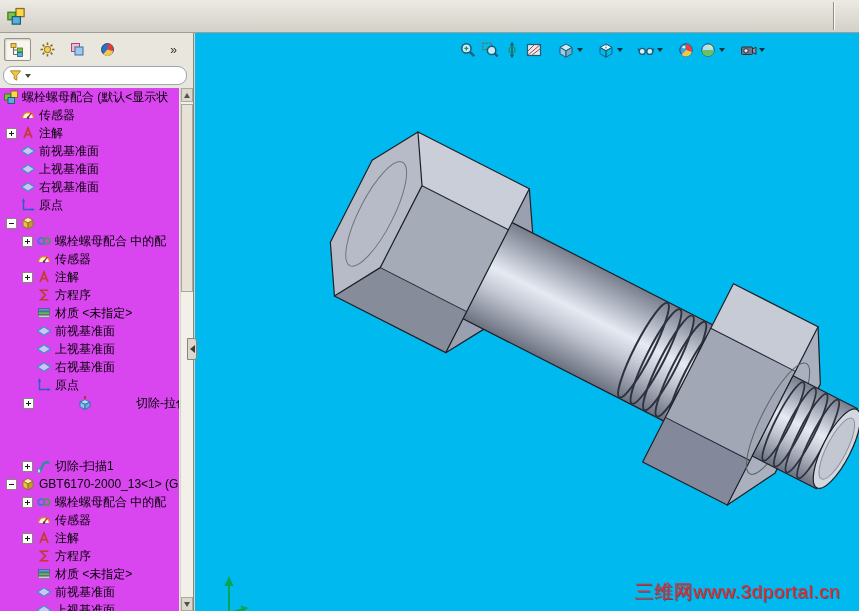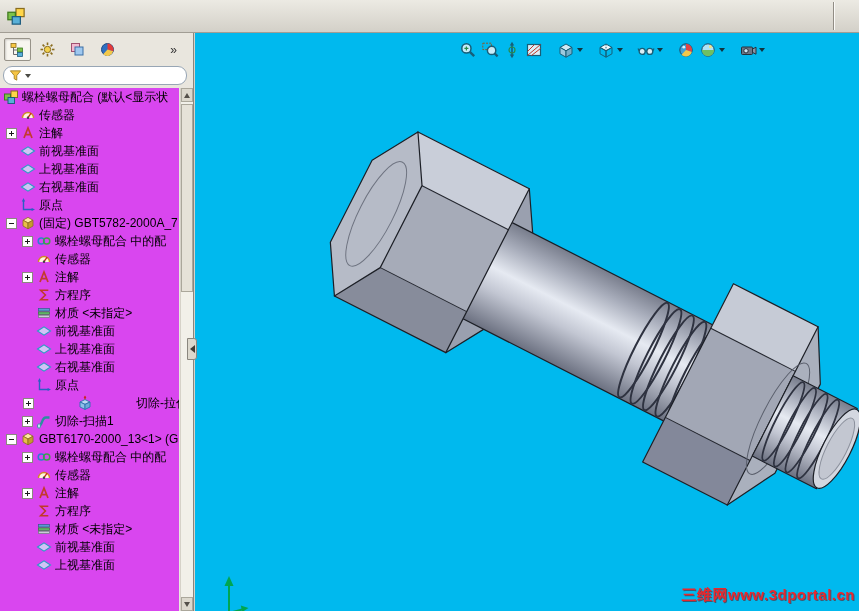--- a/index.html
+++ b/index.html
@@ -49,21 +49,21 @@
   
   .viewport{position:absolute;left:195px;top:33px;right:0;bottom:0;background:#00b9ee;overflow:hidden}
   .model{position:absolute;left:0;top:0}
   .vp-toolbar{position:absolute;left:264px;top:7px;display:flex;align-items:center;height:20px}
   .vp-item{display:flex;align-items:center;margin-right:4px}
   .vp-item.gap{margin-left:10px}
   .vp-item svg{width:18px;height:18px}
   .vcaret{width:0;height:0;border-left:3.5px solid transparent;border-right:3.5px solid transparent;border-top:4.5px solid #10333f;margin-left:2px}
 
   .origin-triad{position:absolute;left:26px;bottom:-4px;width:30px;height:42px}
-  .watermark{position:absolute;right:4px;bottom:6px;font-size:15px;font-weight:bold;color:#e8282d;text-shadow:1px 1px 0 rgba(120,8,8,.55);letter-spacing:.5px}
+  .watermark{position:absolute;right:19px;bottom:6px;font-size:19px;font-weight:normal;color:#e8282d;text-shadow:1px 1px 0 rgba(120,8,8,.55);letter-spacing:.5px}
 </style>
 </head>
 <body>
 
 <div class="top-strip">
   <span class="doc-icon">
       <svg viewBox="0 0 16 16">
         <rect x="8" y="2" width="6.5" height="6.5" fill="#ffd64a" stroke="#8a6d1f"></rect>
         <rect x="1.5" y="5" width="6" height="6" fill="#7ec24a" stroke="#3e7a1e"></rect>
         <rect x="5" y="8.5" width="6.5" height="6" fill="#59b0d8" stroke="#1f5e80"></rect>
@@ -195,21 +195,20 @@
       </div>
       <div class="tree-row" style="padding-left: 6px;">
         <span class="expand minus"></span>
         <span class="ticon">
           <svg viewBox="0 0 16 16">
             <polygon points="3,5.2 8,2.4 13,5.2 8,8" fill="#ffe9a0" stroke="#8a6d1f" stroke-width="0.8"></polygon>
             <polygon points="3,5.2 8,8 8,13.8 3,11" fill="#e9bf49" stroke="#8a6d1f" stroke-width="0.8"></polygon>
             <polygon points="13,5.2 8,8 8,13.8 13,11" fill="#c79a2f" stroke="#8a6d1f" stroke-width="0.8"></polygon>
           </svg>
         </span>
-        <span class="tlabel">(固定) GBT5782-2000A_7</span>
       </div>
       <div class="tree-row" style="padding-left: 22px;">
         <span class="expand plus"></span>
         <span class="ticon">
           <svg viewBox="0 0 16 16">
             <circle cx="5.3" cy="8" r="3.1" fill="none" stroke="#2d7dd2" stroke-width="1.5"></circle>
             <circle cx="10.7" cy="8" r="3.1" fill="none" stroke="#3fa048" stroke-width="1.5"></circle>
           </svg>
         </span>
         <span class="tlabel">螺栓螺母配合 中的配</span>
@@ -298,21 +297,21 @@
           <svg viewBox="0 0 16 16">
             <polygon points="3,7 8,4.6 13,7 8,9.4" fill="#bcd9f2" stroke="#2a6fb0" stroke-width="0.9"></polygon>
             <polygon points="3,7 8,9.4 8,14.4 3,12" fill="#8fc0e8" stroke="#2a6fb0" stroke-width="0.9"></polygon>
             <polygon points="13,7 8,9.4 8,14.4 13,12" fill="#6da9d8" stroke="#2a6fb0" stroke-width="0.9"></polygon>
             <line x1="8" y1="4.2" x2="8" y2="1.6" stroke="#cc2222" stroke-width="1.4"></line>
             <polygon points="8,0.4 6.6,3 9.4,3" fill="#cc2222"></polygon>
           </svg>
         </span>
         <span class="tlabel">切除-拉伸1</span>
       </div>
-      <div class="tree-row" style="padding-left: 22px;">
+      <div class="tree-row" style="padding-left: 22px; margin-top: 45px;">
         <span class="expand plus"></span>
         <span class="ticon">
           <svg viewBox="0 0 16 16">
             <path d="M2.5,13 C7,13 5,4.5 10,4.5 L13.5,4.5" fill="none" stroke="#2a8fa0" stroke-width="2.4"></path>
             <ellipse cx="3" cy="13" rx="1.6" ry="2.2" fill="#bfe3ee" stroke="#2a8fa0" stroke-width="0.8"></ellipse>
           </svg>
         </span>
         <span class="tlabel">切除-扫描1</span>
       </div>
       <div class="tree-row" style="padding-left: 6px;">

